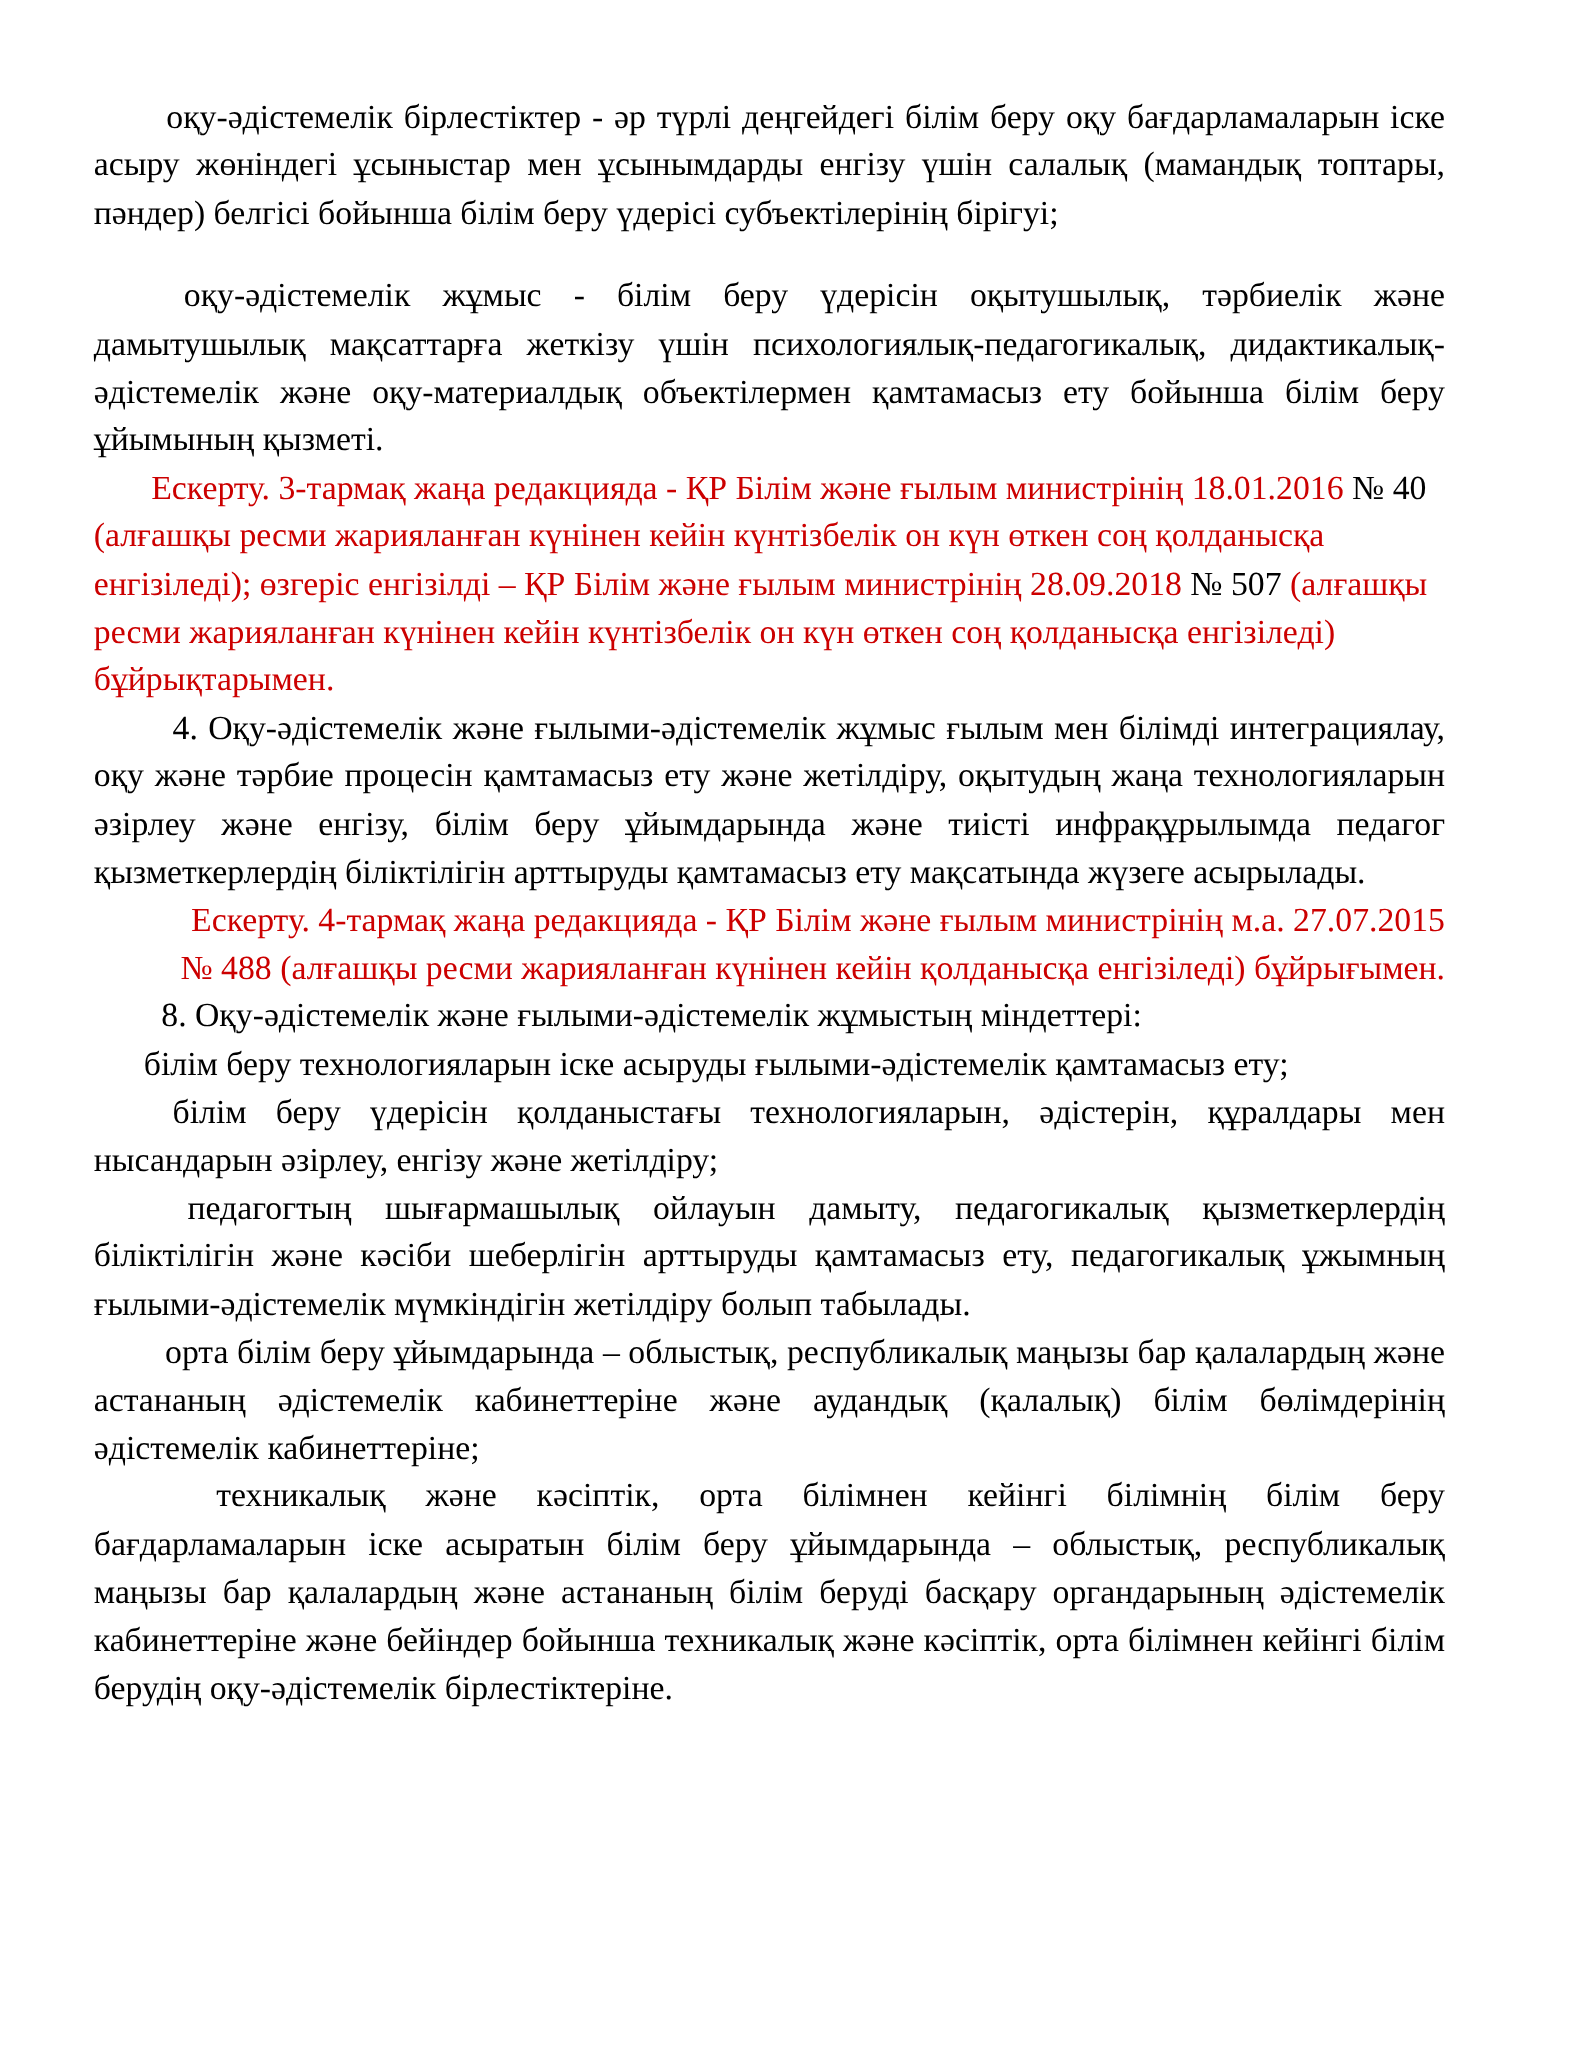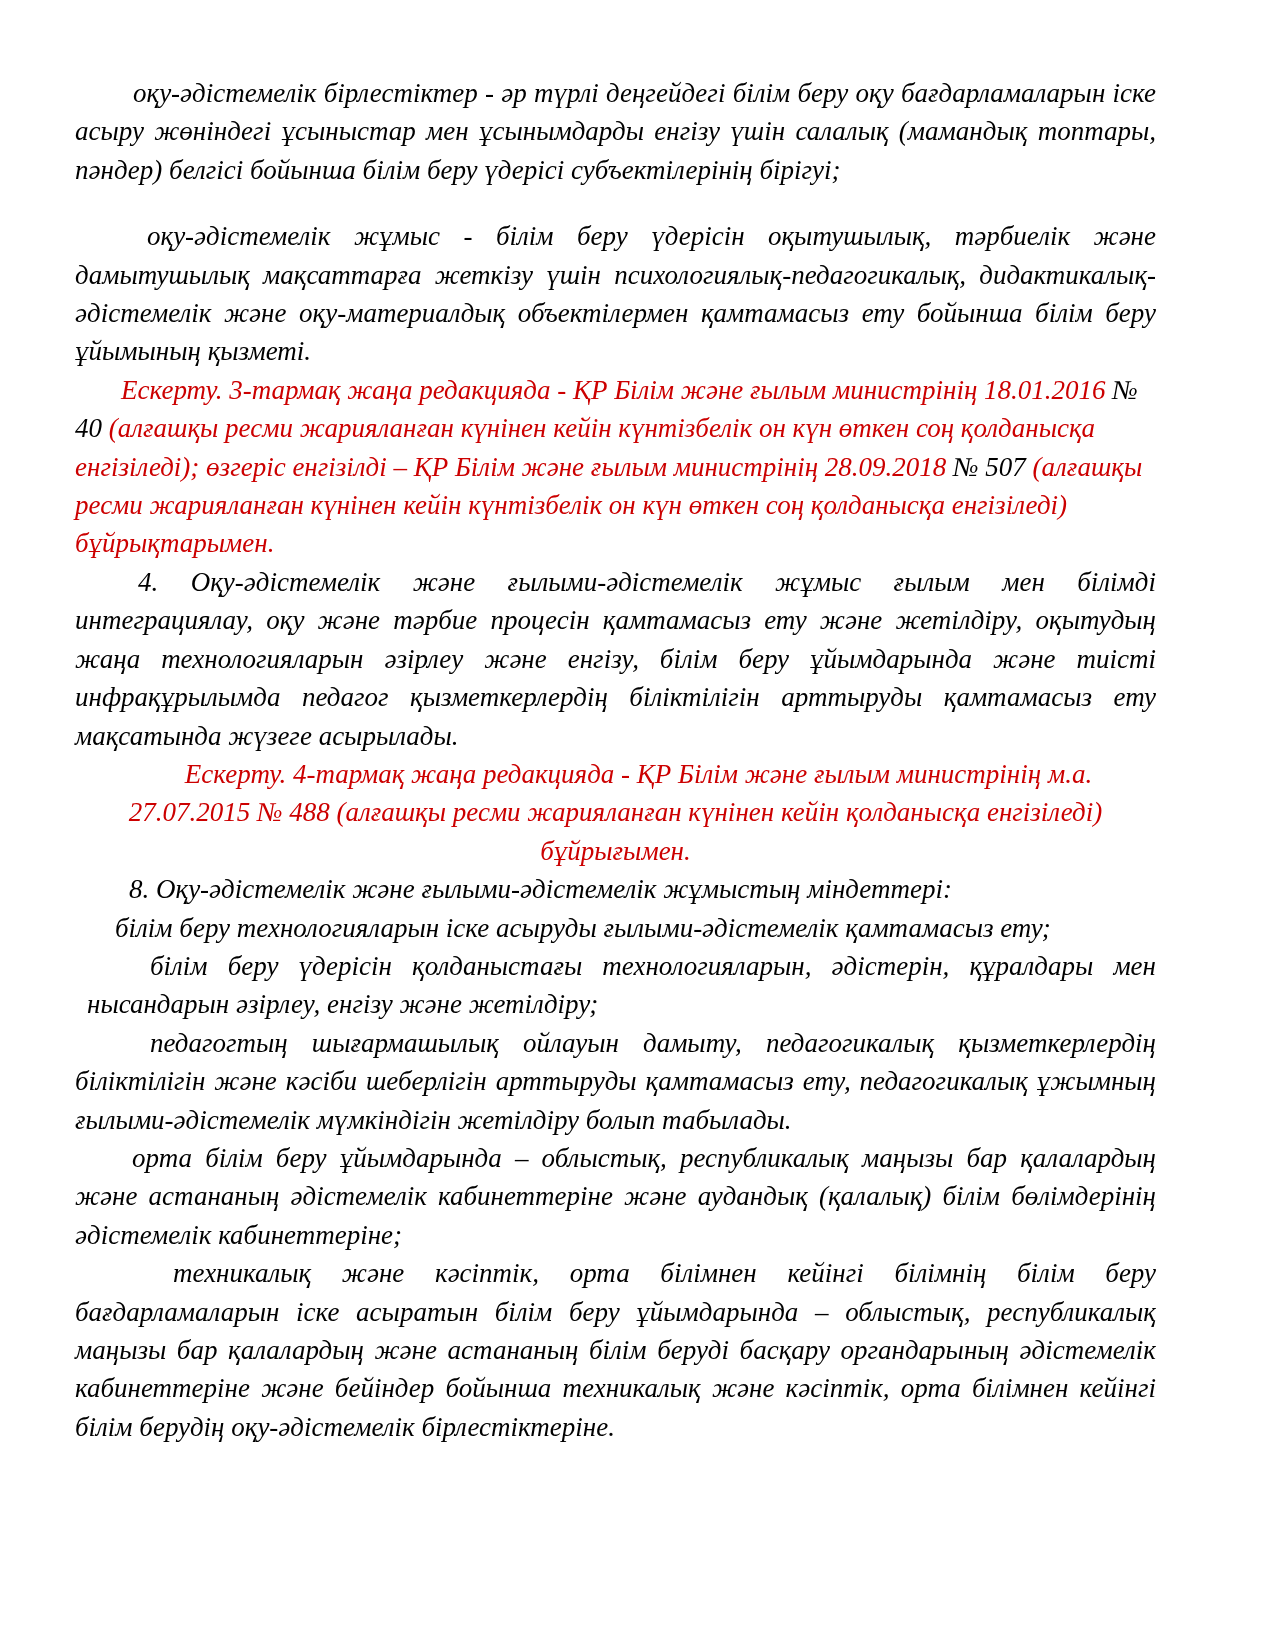--- a/index.html
+++ b/index.html
@@ -15,21 +15,20 @@
   body{
     width:1275px;
     height:1650px;
     overflow:hidden;
   }
   .page{
     width:1231px;
     height:1650px;
     background:var(--page-bg);
     box-sizing:border-box;
-    font-style:italic;
   }
   .doc{
     box-sizing:border-box;
     padding:74px 75px 0 75px;
     font-family:"Liberation Serif","DejaVu Serif",serif;
     font-size:27px;
     line-height:38.4px;
     color:var(--ink);
     text-rendering:optimizeLegibility;
   }
@@ -44,21 +43,21 @@
 </style>
 </head>
 <body>
 
 <main class="page">
   <article class="doc" id="doc-body">
       <p class="para justified" style="text-indent: 58px; text-align: justify;"><span class="c-black">оқу-әдістемелік бірлестіктер - әр түрлі деңгейдегі білім беру оқу бағдарламаларын іске асыру жөніндегі ұсыныстар мен ұсынымдарды енгізу үшін салалық (мамандық топтары, пәндер) белгісі бойынша білім беру үдерісі субъектілерінің бірігуі;</span></p>
       <p class="para justified" style="text-indent: 72px; text-align: justify; margin-top: 28px;"><span class="c-black">оқу-әдістемелік жұмыс - білім беру үдерісін оқытушылық, тәрбиелік және дамытушылық мақсаттарға жеткізу үшін психологиялық-педагогикалық, дидактикалық-әдістемелік және оқу-материалдық объектілермен қамтамасыз ету бойынша білім беру ұйымының қызметі.</span></p>
       <p class="para note" style="text-indent: 46px; text-align: left;"><span class="c-red">Ескерту. 3-тармақ жаңа редакцияда - ҚР Білім және ғылым министрінің 18.01.2016 </span><span class="c-black">№ 40 </span><span class="c-red">(алғашқы ресми жарияланған күнінен кейін күнтізбелік он күн өткен соң қолданысқа енгізіледі); өзгеріс енгізілді – ҚР Білім және ғылым министрінің 28.09.2018 </span><span class="c-black">№ 507 </span><span class="c-red">(алғашқы ресми жарияланған күнінен кейін күнтізбелік он күн өткен соң қолданысқа енгізіледі) бұйрықтарымен.</span></p>
       <p class="para justified" style="text-indent: 63px; text-align: justify;"><span class="c-black">4. Оқу-әдістемелік және ғылыми-әдістемелік жұмыс ғылым мен білімді интеграциялау, оқу және тәрбие процесін қамтамасыз ету және жетілдіру, оқытудың жаңа технологияларын әзірлеу және енгізу, білім беру ұйымдарында және тиісті инфрақұрылымда педагог қызметкерлердің біліктілігін арттыруды қамтамасыз ету мақсатында жүзеге асырылады.</span></p>
-      <p class="para note" style="text-indent: 46px; text-align: center;"><span class="c-red">Ескерту. 4-тармақ жаңа редакцияда - ҚР Білім және ғылым министрінің м.а. 27.07.2015 № 488 (алғашқы ресми жарияланған күнінен кейін қолданысқа енгізіледі) бұйрығымен.</span></p>
+      <p class="para note" style="text-indent: 46px; text-align: right;"><span class="c-red">Ескерту. 4-тармақ жаңа редакцияда - ҚР Білім және ғылым министрінің м.а. 27.07.2015 № 488 (алғашқы ресми жарияланған күнінен кейін қолданысқа енгізіледі) бұйрығымен.</span></p>
       <p class="para justified" style="text-indent: 54px; text-align: justify;"><span class="c-black">8. Оқу-әдістемелік және ғылыми-әдістемелік жұмыстың міндеттері:</span></p>
       <p class="para justified" style="text-indent: 40px; text-align: justify;"><span class="c-black">білім беру технологияларын іске асыруды ғылыми-әдістемелік қамтамасыз ету;</span></p>
-      <p class="para justified" style="text-indent: 63px; text-align: justify; margin-left: 12px;"><span class="c-black">білім беру үдерісін қолданыстағы технологияларын, әдістерін, құралдары мен нысандарын әзірлеу, енгізу және жетілдіру;</span></p>
+      <p class="para justified" style="text-indent: 63px; text-align: justify;"><span class="c-black">білім беру үдерісін қолданыстағы технологияларын, әдістерін, құралдары мен нысандарын әзірлеу, енгізу және жетілдіру;</span></p>
       <p class="para justified" style="text-indent: 75px; text-align: justify;"><span class="c-black">педагогтың шығармашылық ойлауын дамыту, педагогикалық қызметкерлердің біліктілігін және кәсіби шеберлігін арттыруды қамтамасыз ету, педагогикалық ұжымның ғылыми-әдістемелік мүмкіндігін жетілдіру болып табылады.</span></p>
       <p class="para justified" style="text-indent: 57px; text-align: justify;"><span class="c-black">орта білім беру ұйымдарында – облыстық, республикалық маңызы бар қалалардың және астананың әдістемелік кабинеттеріне және аудандық (қалалық) білім бөлімдерінің әдістемелік кабинеттеріне;</span></p>
       <p class="para justified" style="text-indent: 98px; text-align: justify;"><span class="c-black">техникалық және кәсіптік, орта білімнен кейінгі білімнің білім беру бағдарламаларын іске асыратын білім беру ұйымдарында – облыстық, республикалық маңызы бар қалалардың және астананың білім беруді басқару органдарының әдістемелік кабинеттеріне және бейіндер бойынша техникалық және кәсіптік, орта білімнен кейінгі білім берудің оқу-әдістемелік бірлестіктеріне.</span></p>
     </article>
 </main>
 
 </body></html>

